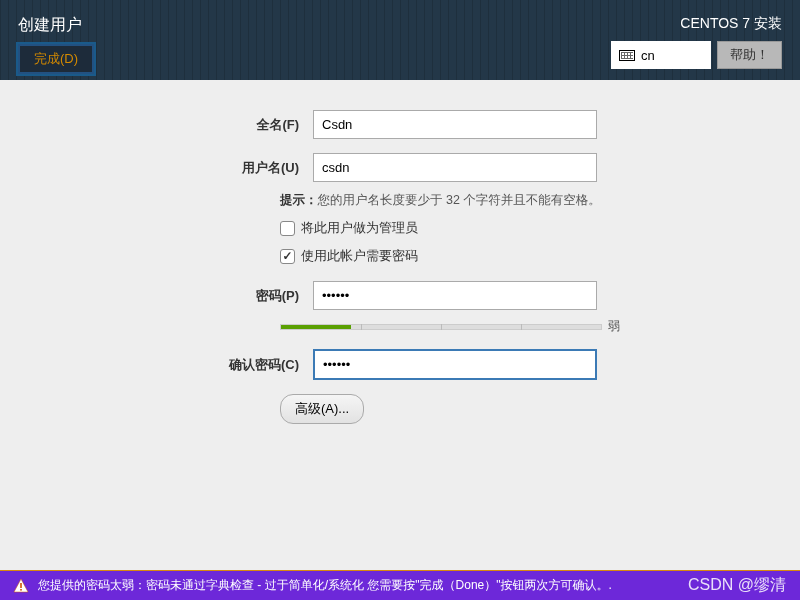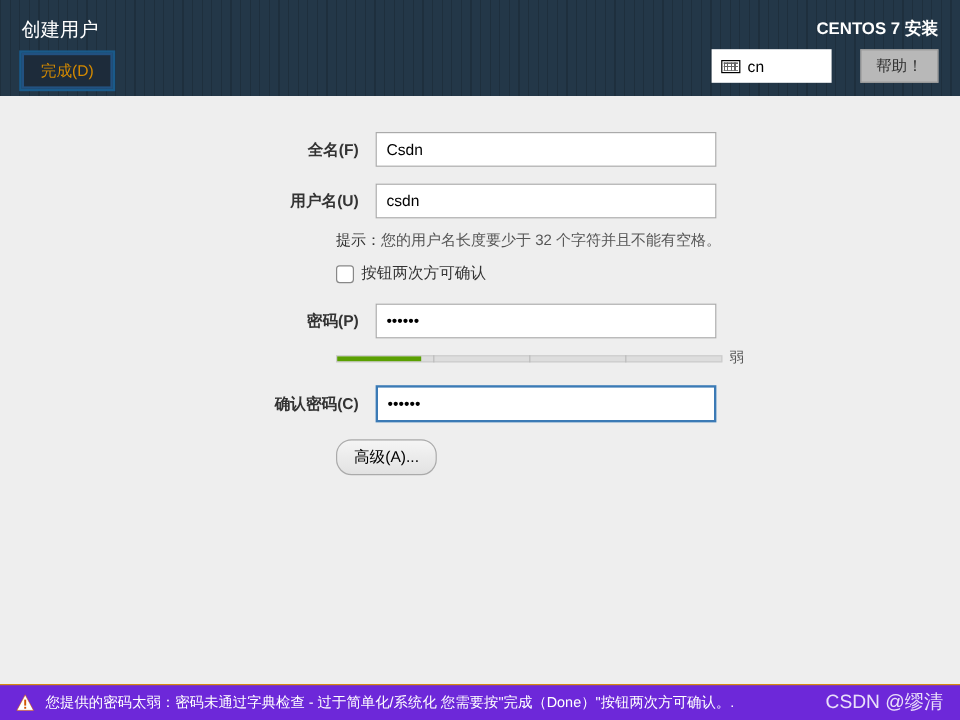--- a/index.html
+++ b/index.html
@@ -26,22 +26,22 @@
       outline: 2px solid #1a5a8a;
       color: #d48a00;
       padding: 4px 14px;
       font-size: 13px;
       cursor: pointer;
     }
     .header-right {
       position: absolute; right: 18px; top: 15px;
       display: flex; flex-direction: column; align-items: flex-end;
     }
-    .installer-title { font-size: 14px; margin-bottom: 8px; font-weight: bold; }
-    .header-controls { display: flex; gap: 24px; }
+    .installer-title { font-size: 14px; margin-bottom: 8px; }
+    .header-controls { display: flex; gap: 6px; }
     .lang-box {
       background: #fff; color: #000;
       padding: 4px 8px; width: 100px;
       display: flex; align-items: center; gap: 6px;
       font-size: 13px;
     }
     .kbd-icon {
       display: inline-block; width: 16px; height: 11px;
       border: 1px solid #000; position: relative;
     }
@@ -72,21 +72,21 @@
       border: 1px solid #aaa; font-size: 13px;
       background: #fff;
     }
     .text-input.focused {
       border: 2px solid #3b7ab5;
     }
     .hint-row {
       margin-left: 280px; width: 360px;
       font-size: 12.5px; color: #555; margin-top: -4px; margin-bottom: 10px;
     }
-    .hint-label { font-weight: normal; color: #333; }
+    .hint-label { font-weight: bold; color: #333; }
     .checkbox-row {
       margin-left: 280px; display: flex; align-items: center;
       gap: 6px; margin-bottom: 10px; font-size: 13px; color: #333;
     }
     .checkbox {
       width: 15px; height: 15px; border: 1px solid #888;
       border-radius: 3px; background: #fff;
       display: flex; align-items: center; justify-content: center;
       cursor: pointer;
     }
@@ -166,23 +166,27 @@
       <input class="text-input" value="csdn" style="">
     </div>
   </div>
 
   <div class="hint-row">
     <span class="hint-label">提示：</span><span>您的用户名长度要少于 32 个字符并且不能有空格。</span>
   </div>
 
   <div class="checkbox-row">
     <div class="checkbox"></div>
-    <span>按钮两次方可确认</span>
-  </div>
-
+    <span>将此用户做为管理员</span>
+  </div>
+
+  <div class="checkbox-row">
+    <div class="checkbox checked"></div>
+    <span>使用此帐户需要密码</span>
+  </div>
 
   <div class="form-row" style="margin-top:16px;">
     <div class="label-col">密码(P)</div>
     <div class="field-col">
       <input class="text-input" type="text" value="••••••" style="">
     </div>
   </div>
 
   <div class="strength-row">
     <div class="strength-bar">

